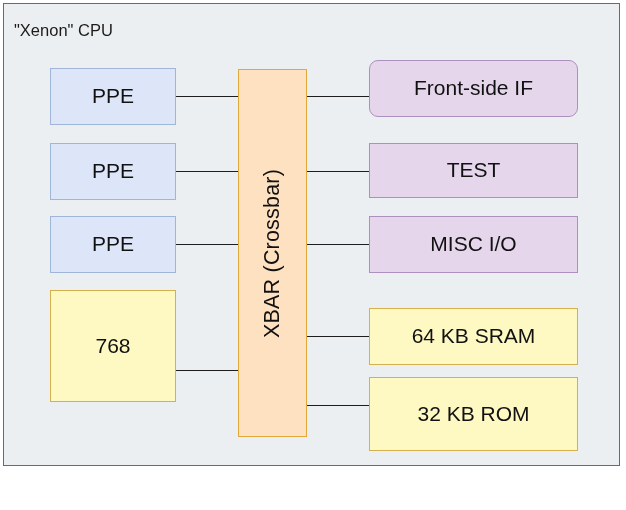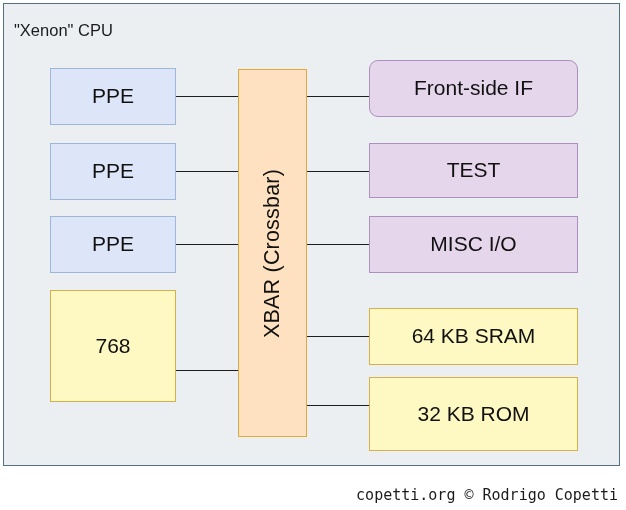--- a/index.html
+++ b/index.html
@@ -157,15 +157,14 @@
   </div>
 
   <div class="block yellow" style="left:369px; top:308px; width:209px; height:57px;">
     <span>64 KB SRAM</span>
   </div>
 
   <div class="block yellow" style="left:369px; top:377px; width:209px; height:74px;">
     <span>32 KB ROM</span>
   </div>
 
-  <div class="footer">copetti.org © Rodrigo Copetti</div>
 
 </div>
 
 </body></html>

